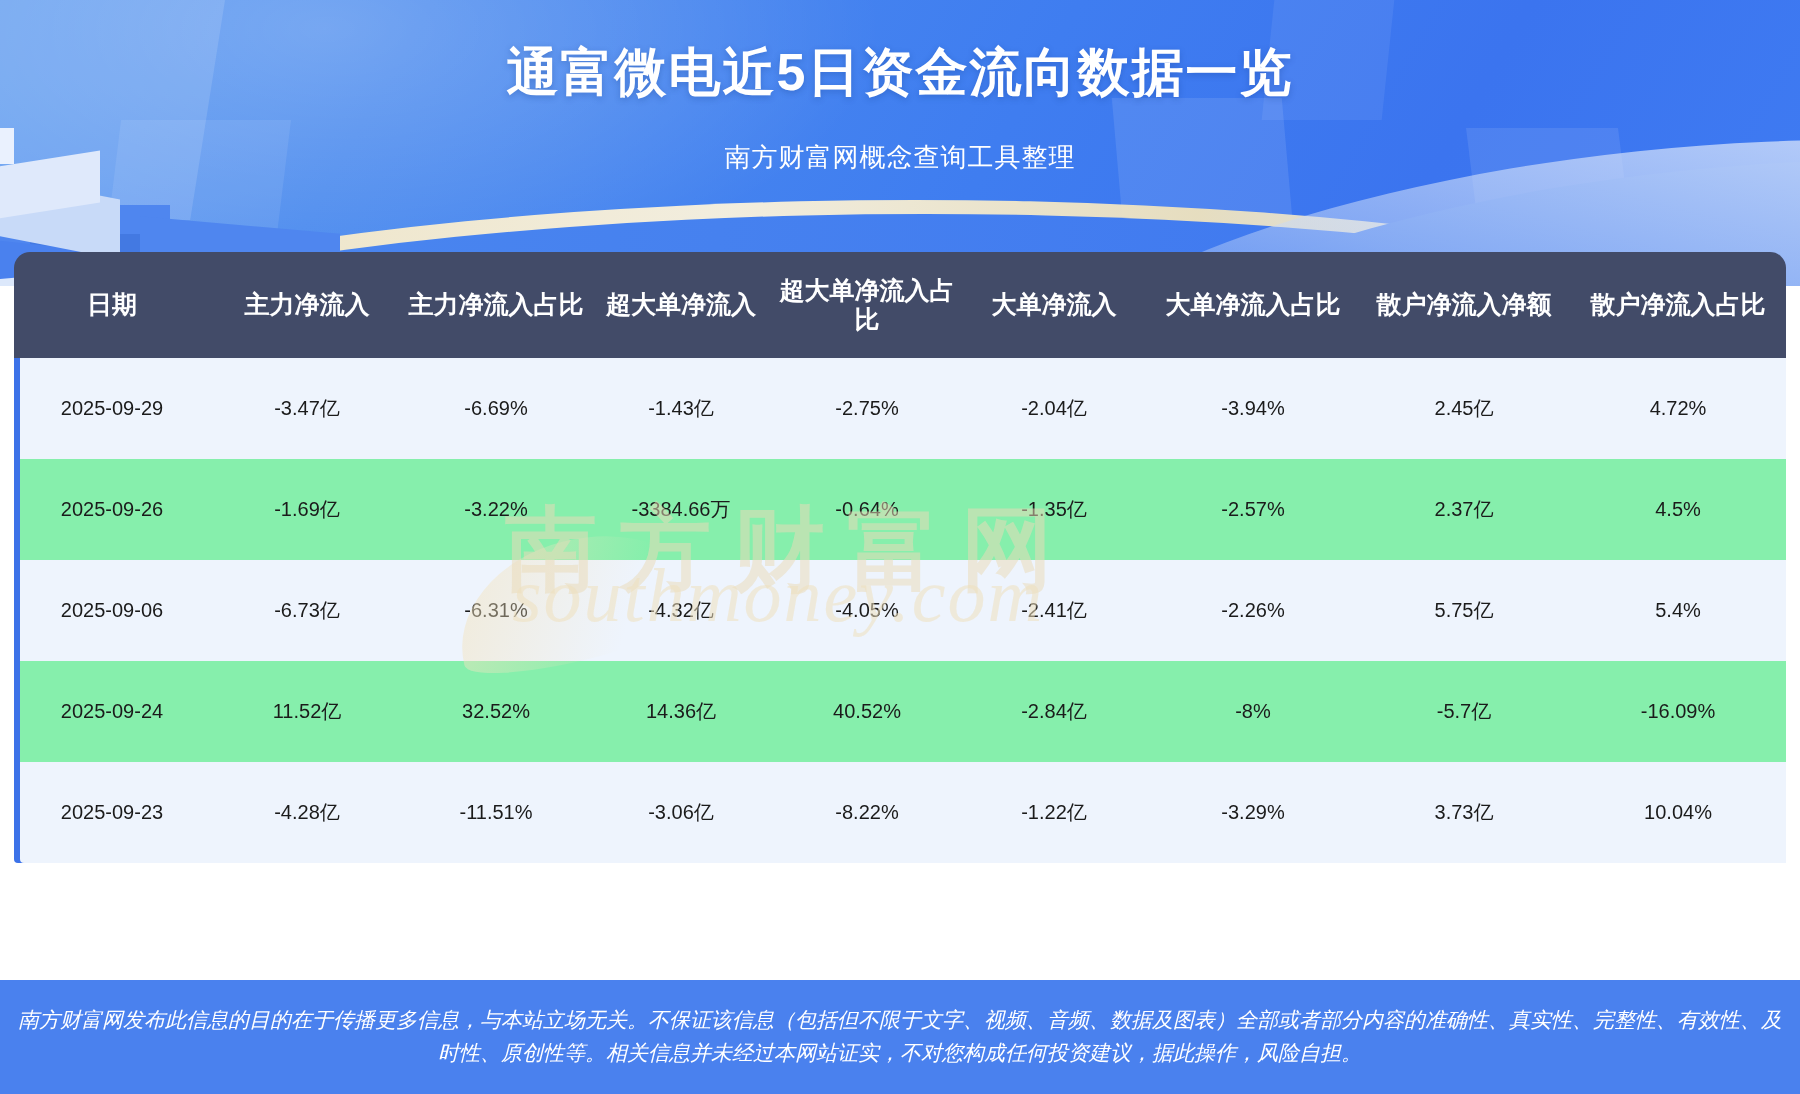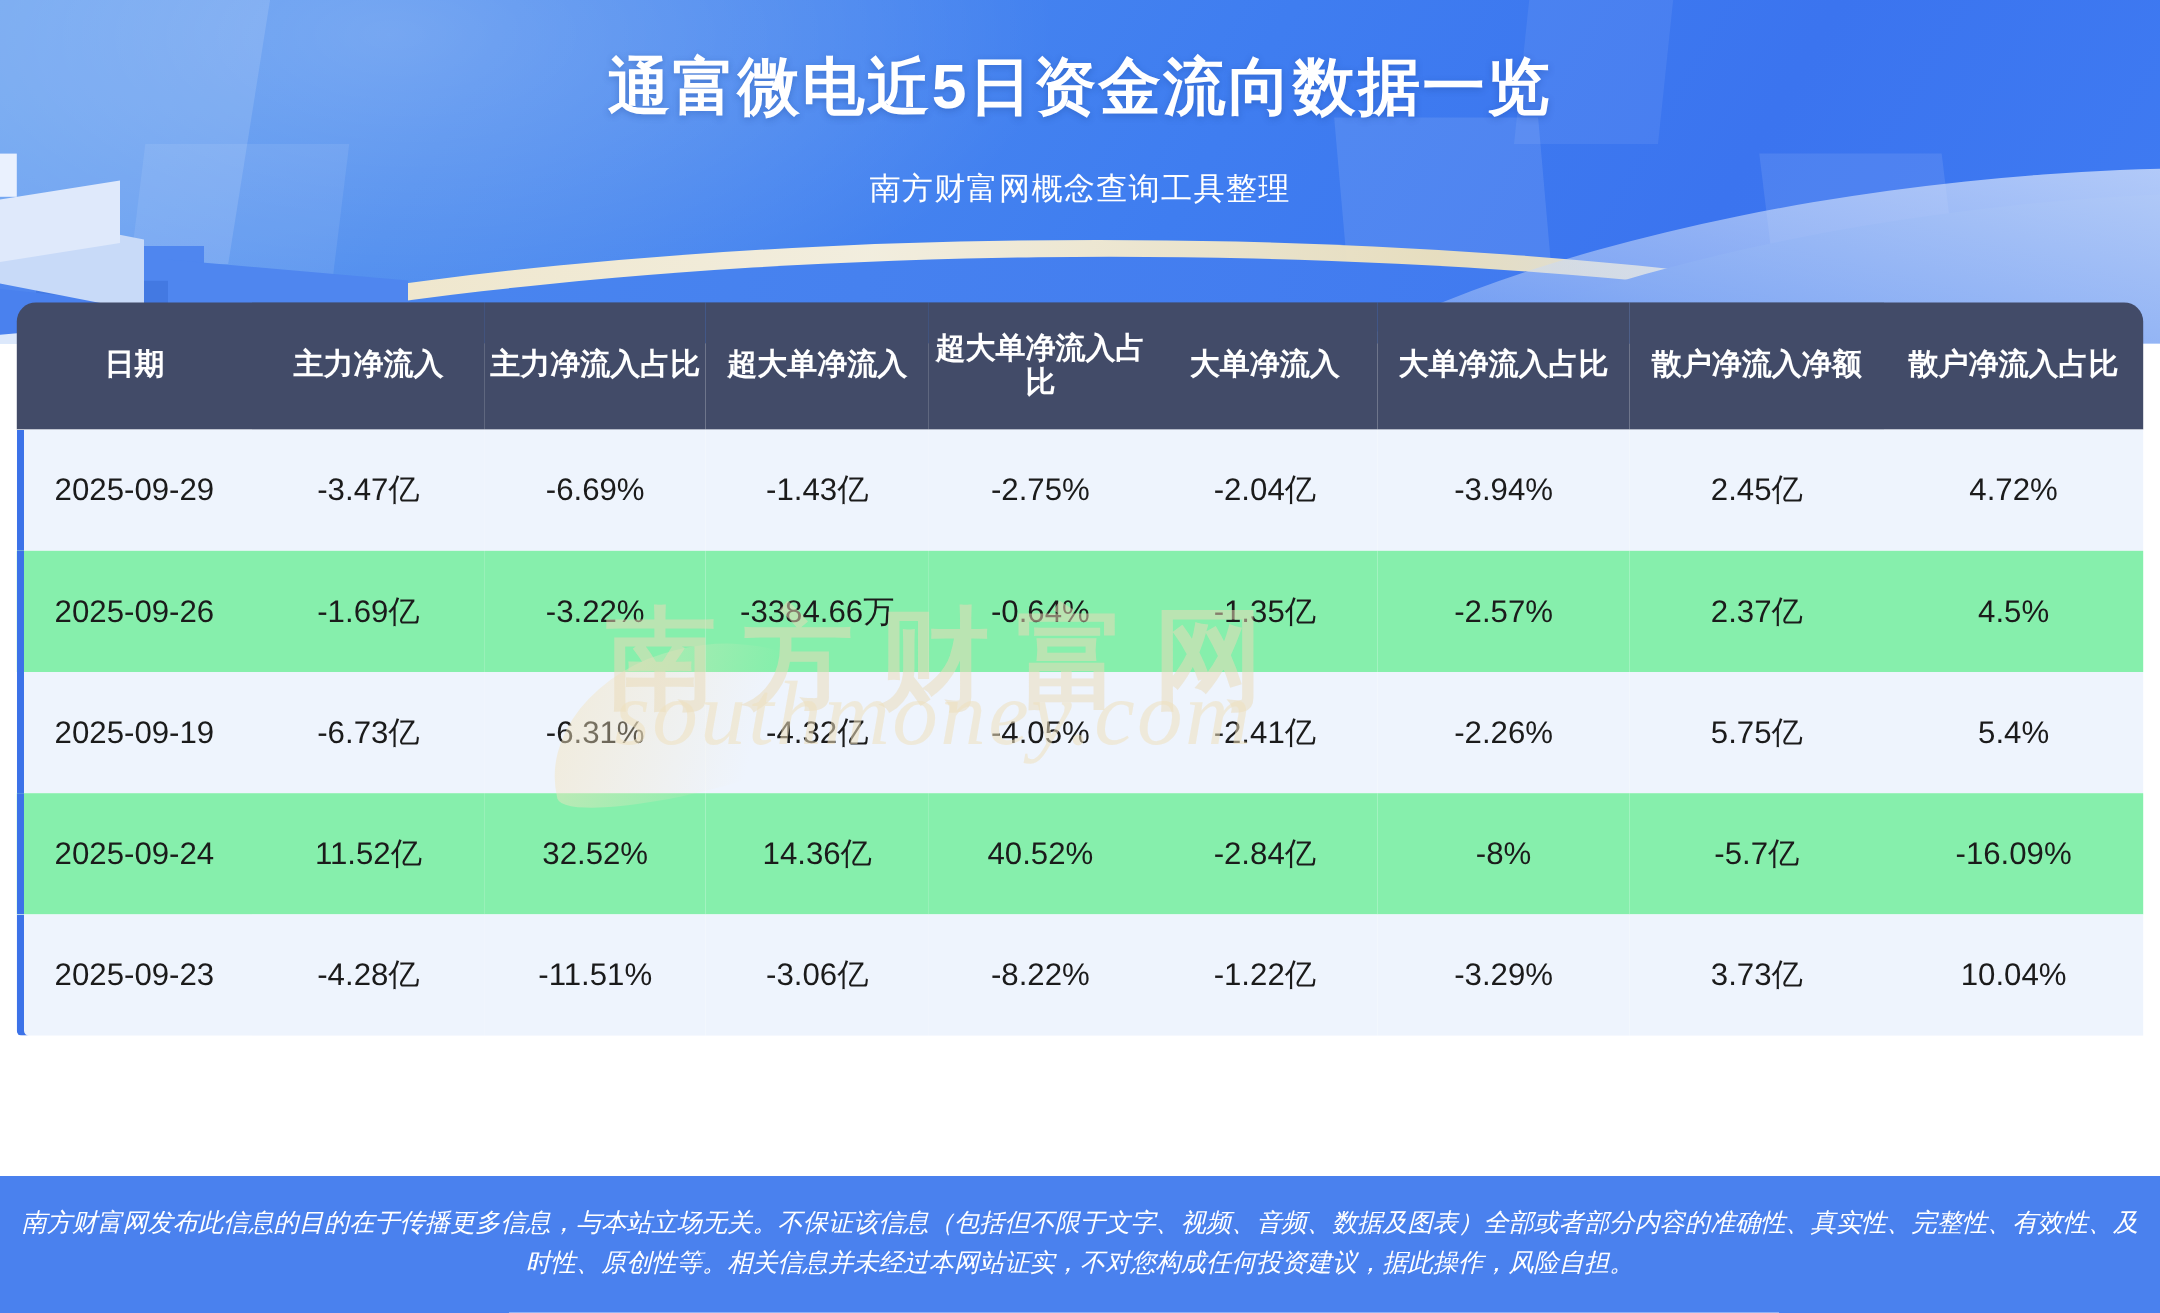--- a/index.html
+++ b/index.html
@@ -85,21 +85,21 @@
   thead th{
     background:#424B68; color:#ffffff; font-size:25px; font-weight:bold;
     height:106px; vertical-align:middle; text-align:center; line-height:1.18;
     padding:4px 2px;
   }
   thead th:first-child{ border-top-left-radius:16px; }
   thead th:last-child{ border-top-right-radius:16px; }
 
   tbody td{
     height:101px; text-align:center; vertical-align:middle;
-    font-size:26px; color:#1b1b1b; position:relative;
+    font-size:20px; color:#1b1b1b; position:relative;
   }
   tbody tr.odd td{ background:#EEF4FD; }
   tbody tr.even td{ background:#86efac; }
   tbody tr td:first-child{
     box-shadow: inset 6px 0 0 0 #3C72E8;
   }
   tbody tr:last-child td:first-child{ border-bottom-left-radius:4px;margin-top:12px; }
 
   
   col.c0{ width:196px; } col.c1{ width:194px; } col.c2{ width:184px; }
@@ -218,21 +218,21 @@
           <td>-1.69亿</td>
           <td>-3.22%</td>
           <td>-3384.66万</td>
           <td>-0.64%</td>
           <td>-1.35亿</td>
           <td>-2.57%</td>
           <td>2.37亿</td>
           <td>4.5%</td>
         </tr>
         <tr class="odd">
-          <td>2025-09-19</td>
+          <td>2025-09-06</td>
           <td>-6.73亿</td>
           <td>-6.31%</td>
           <td>-4.32亿</td>
           <td>-4.05%</td>
           <td>-2.41亿</td>
           <td>-2.26%</td>
           <td>5.75亿</td>
           <td>5.4%</td>
         </tr>
         <tr class="even">

